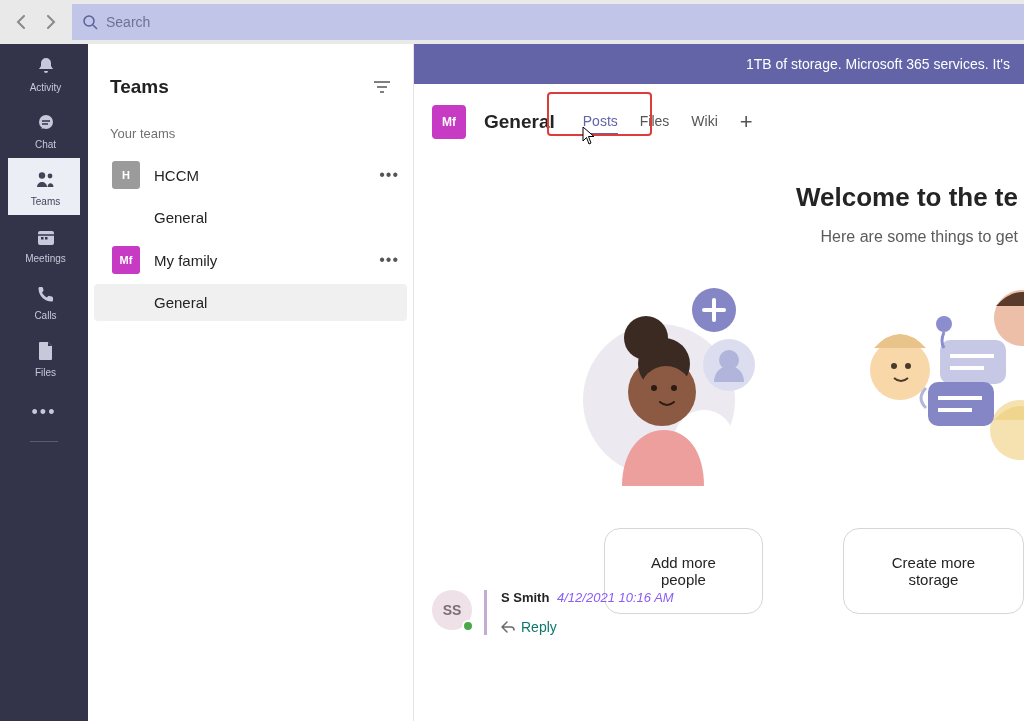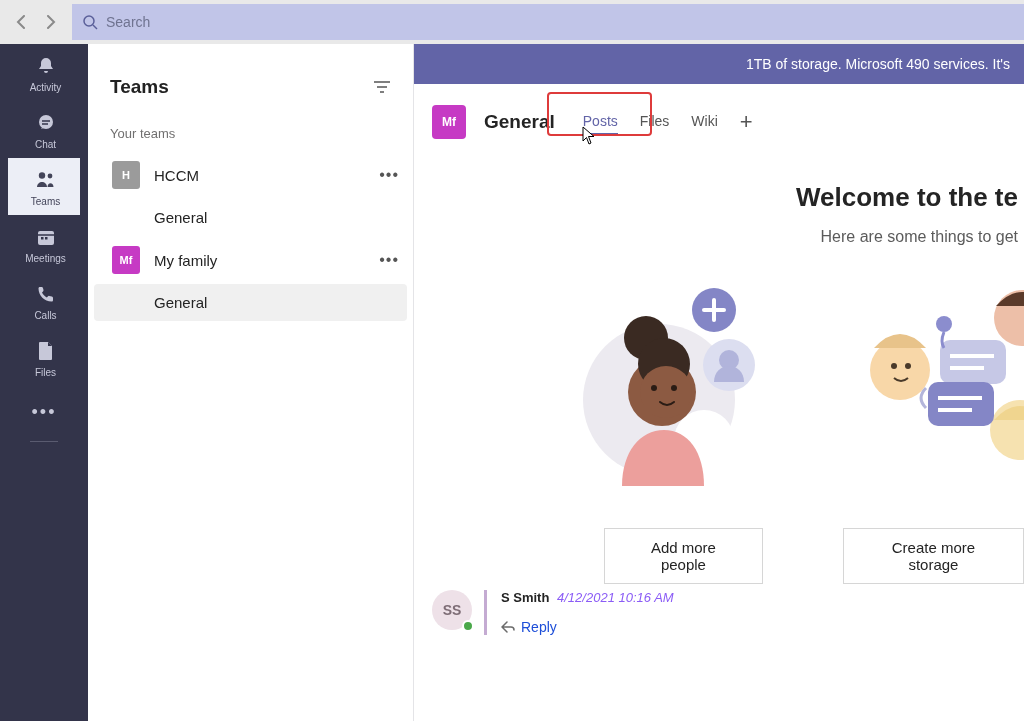--- a/index.html
+++ b/index.html
@@ -55,30 +55,30 @@
   .highlight-box { position:absolute; border:2px solid #de3b3b; border-radius:4px; pointer-events:none; }
 
   .center-body { flex:1; overflow:hidden; position:relative; }
   .welcome-title { position:absolute; top:22px; left:0; right:0; text-align:right; padding-right:6px; font-size:26px; font-weight:600; color:#242424; white-space:nowrap; }
   .welcome-sub { position:absolute; top:68px; left:0; right:0; text-align:right; padding-right:6px; font-size:16px; color:#5b5b5b; white-space:nowrap; }
 
   .illus { position:absolute; top:120px; left:160px; width:210px; height:210px; }
   .illus2 { position:absolute; top:120px; left:430px; width:220px; height:210px; }
 
   .actions { position:absolute; top:368px; left:0; right:0; display:flex; gap:80px; padding-left:190px; }
-  .pill-btn { padding:10px 24px; border:1px solid #d6d6d6; background:#fff; border-radius:0; font-size:15px; color:#242424; cursor:pointer; }
+  .pill-btn { padding:25px 24px; border:1px solid #d6d6d6; background:#fff; border-radius:16px; font-size:15px; color:#242424; cursor:pointer; }
 
   .thread { position:absolute; left:18px; right:0; top:430px; display:flex; gap:12px; }
   .thread .av { width:40px; height:40px; border-radius:50%; background:#eee1e8; color:#7e6d76; display:flex; align-items:center; justify-content:center; font-size:14px; font-weight:600; position:relative; }
   .thread .av .presence { position:absolute; bottom:-2px; right:-2px; width:12px; height:12px; border-radius:50%; background:#4aa84a; border:2px solid #fff; }
   .thread .body { flex:1; border-left:3px solid #c4abd2; padding-left:14px; }
   .thread .meta { font-size:13px; color:#242424; }
   .thread .meta .time { color:#8b5cf6; margin-left:4px;font-style:italic; }
   .thread .msg { font-size:15px; color:#242424; margin-top:2px; }
-  .thread .reply { margin-top:14px; color:#1d4ed8; font-size:14px; display:flex; align-items:center; gap:6px; cursor:pointer; }
+  .thread .reply { margin-top:14px; color:#0f766e; font-size:14px; display:flex; align-items:center; gap:6px; cursor:pointer; }
 
   
   .cursor { position:absolute; width:14px; height:20px; pointer-events:none; }
 
   svg { display:block; }
 </style>
 </head>
 <body>
 
 <div class="title-bar">
@@ -193,21 +193,21 @@
     <div class="team-row">
       <div class="avatar magenta">Mf</div>
       <div class="name">My family</div>
       <div class="more">•••</div>
     </div>
     <div class="channel-row selected">General</div>
   </div>
 
   <div class="main">
     <div class="banner">
-      <span>1TB of storage. Microsoft 490 services. It's </span>
+      <span>1TB of storage. Microsoft 365 services. It's </span>
     </div>
 
     <div class="channel-header">
       <div class="team-avatar">Mf</div>
       <div class="ch-name">General</div>
       <div class="tabs">
         <div class="tab active">Posts</div>
         <div class="tab">Files</div>
         <div class="tab">Wiki</div>
         <div class="add-tab">+</div>

